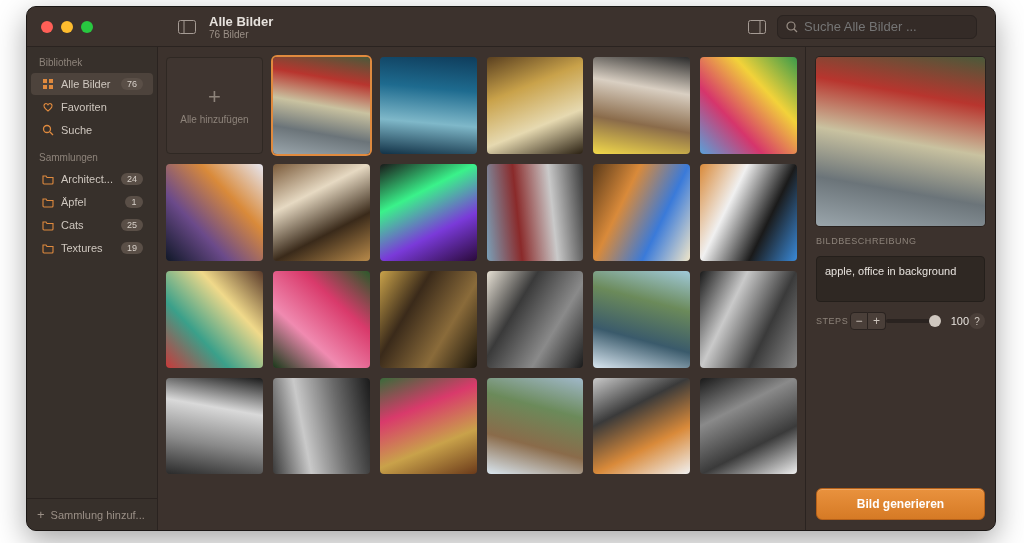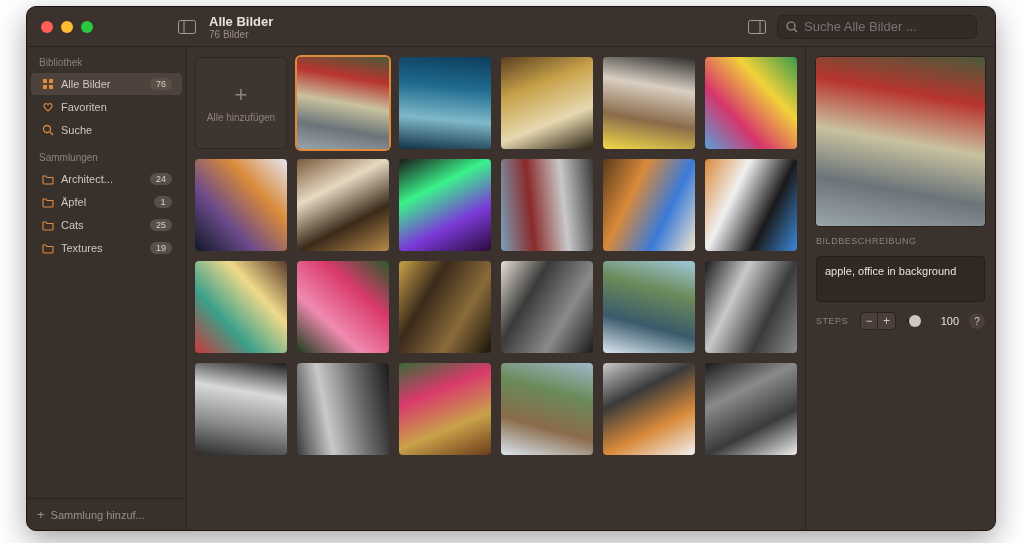--- a/index.html
+++ b/index.html
@@ -21,21 +21,21 @@
   .title-main { font-size:13px; font-weight:600; }
   .title-sub { font-size:10px; color:#9a8f86; }
   .tb-spacer { flex:1; }
   .search-wrap {
     display:flex; align-items:center; gap:6px; background:#342b27; border:1px solid #2a2320;
     border-radius:6px; height:24px; padding:0 8px; margin-right:6px; width:200px; color:#9a8f86;
   }
   .search-wrap input { background:transparent; border:none; outline:none; color:#d8d1ca; font-size:13px; width:100%; }
   .body { flex:1; display:flex; min-height:0; }
   
-  .sidebar { width:160px; background:#37302b; border-right:1px solid #2a2320; display:flex; flex-direction:column; font-size:11px; color:#cfc7bf; }
+  .sidebar { width:131px; background:#37302b; border-right:1px solid #2a2320; display:flex; flex-direction:column; font-size:11px; color:#cfc7bf; }
   .sb-section-label { font-size:10px; color:#8d837a; padding:10px 12px 4px; }
   .sb-item { display:flex; align-items:center; gap:6px; padding:4px 10px; margin:1px 4px; border-radius:4px; }
   .sb-item.active { background:#4d433c; }
   .sb-item .ic { width:14px; height:14px; display:flex; align-items:center; justify-content:center; color:#e08a3e; }
   .sb-item .label { flex:1; white-space:nowrap; overflow:hidden; text-overflow:ellipsis; }
   .count { background:#5a4f47; color:#d8d1ca; font-size:9px; border-radius:8px; padding:1px 6px; min-width:18px; text-align:center;}
   .sb-footer { margin-top:auto; border-top:1px solid #2a2320; padding:8px 10px; display:flex; align-items:center; gap:6px; color:#9a8f86; }
   
   .main { flex:1; display:flex; min-width:0; }
   .grid-wrap { flex:1; overflow:auto; padding:10px 8px; position:relative; }
@@ -53,21 +53,21 @@
   .add-tile .plus { font-size:22px; color:#8d837a; line-height:1;}
   
   .fill { position:absolute; inset:0; }
   
   .grid-wrap::-webkit-scrollbar{width:10px;} .grid-wrap::-webkit-scrollbar-thumb{background:#5a4f47;border-radius:5px;}
   
   .inspector { width:190px; border-left:1px solid #2a2320; background:#3c322d; padding:10px; display:flex; flex-direction:column; gap:10px; color:#cfc7bf; font-size:11px;}
   .preview { width:100%; aspect-ratio:1/1; border-radius:4px; background:#5a4f47; box-shadow:0 0 0 1px rgba(0,0,0,.3); position:relative; overflow:hidden;}
   .insp-label { font-size:9px; letter-spacing:.06em; color:#8d837a; }
   .desc-box { background:#2f2823; border:1px solid #241f1b; border-radius:4px; padding:8px; color:#e7e2dd; font-size:11px; min-height:46px; }
-  .steps-row { display:flex; align-items:center; gap:10px; }
+  .steps-row { display:flex; align-items:center; gap:0; }
   .stepper { display:flex; }
   .step-btn { width:18px; height:18px; background:#4a3f39; color:#cfc7bf; display:flex; align-items:center; justify-content:center; font-size:12px; border:1px solid #2a2320;}
   .step-btn:first-child{border-radius:4px 0 0 4px;} .step-btn:last-child{border-radius:0 4px 4px 0; border-left:none;}
   .slider { flex:1; height:4px; background:#2a2320; border-radius:2px; position:relative; }
   .slider .knob { position:absolute; right:0; top:-4px; width:12px; height:12px; border-radius:50%; background:#cfc7bf; }
   .steps-val { width:28px; text-align:right; color:#e7e2dd; }
   .help { width:16px; height:16px; border-radius:50%; background:#4a3f39; color:#cfc7bf; font-size:10px; display:flex; align-items:center; justify-content:center; }
   .generate-btn {
     margin-top:auto; height:32px; border-radius:6px;
     background:linear-gradient(#e9923e,#d67a25); color:#fff; font-weight:600; font-size:12px;
@@ -288,16 +288,17 @@
           <div class="stepper">
             <div class="step-btn">−</div>
             <div class="step-btn">+</div>
           </div>
           <div class="slider">
               <div class="knob"></div>
             </div>
           <div class="steps-val">100</div>
           <div class="help">?</div>
         </div>
+        <div class="generate-btn">Bild generieren</div>
       </div>
     </div>
   </div>
 </div>
 
 </body></html>

